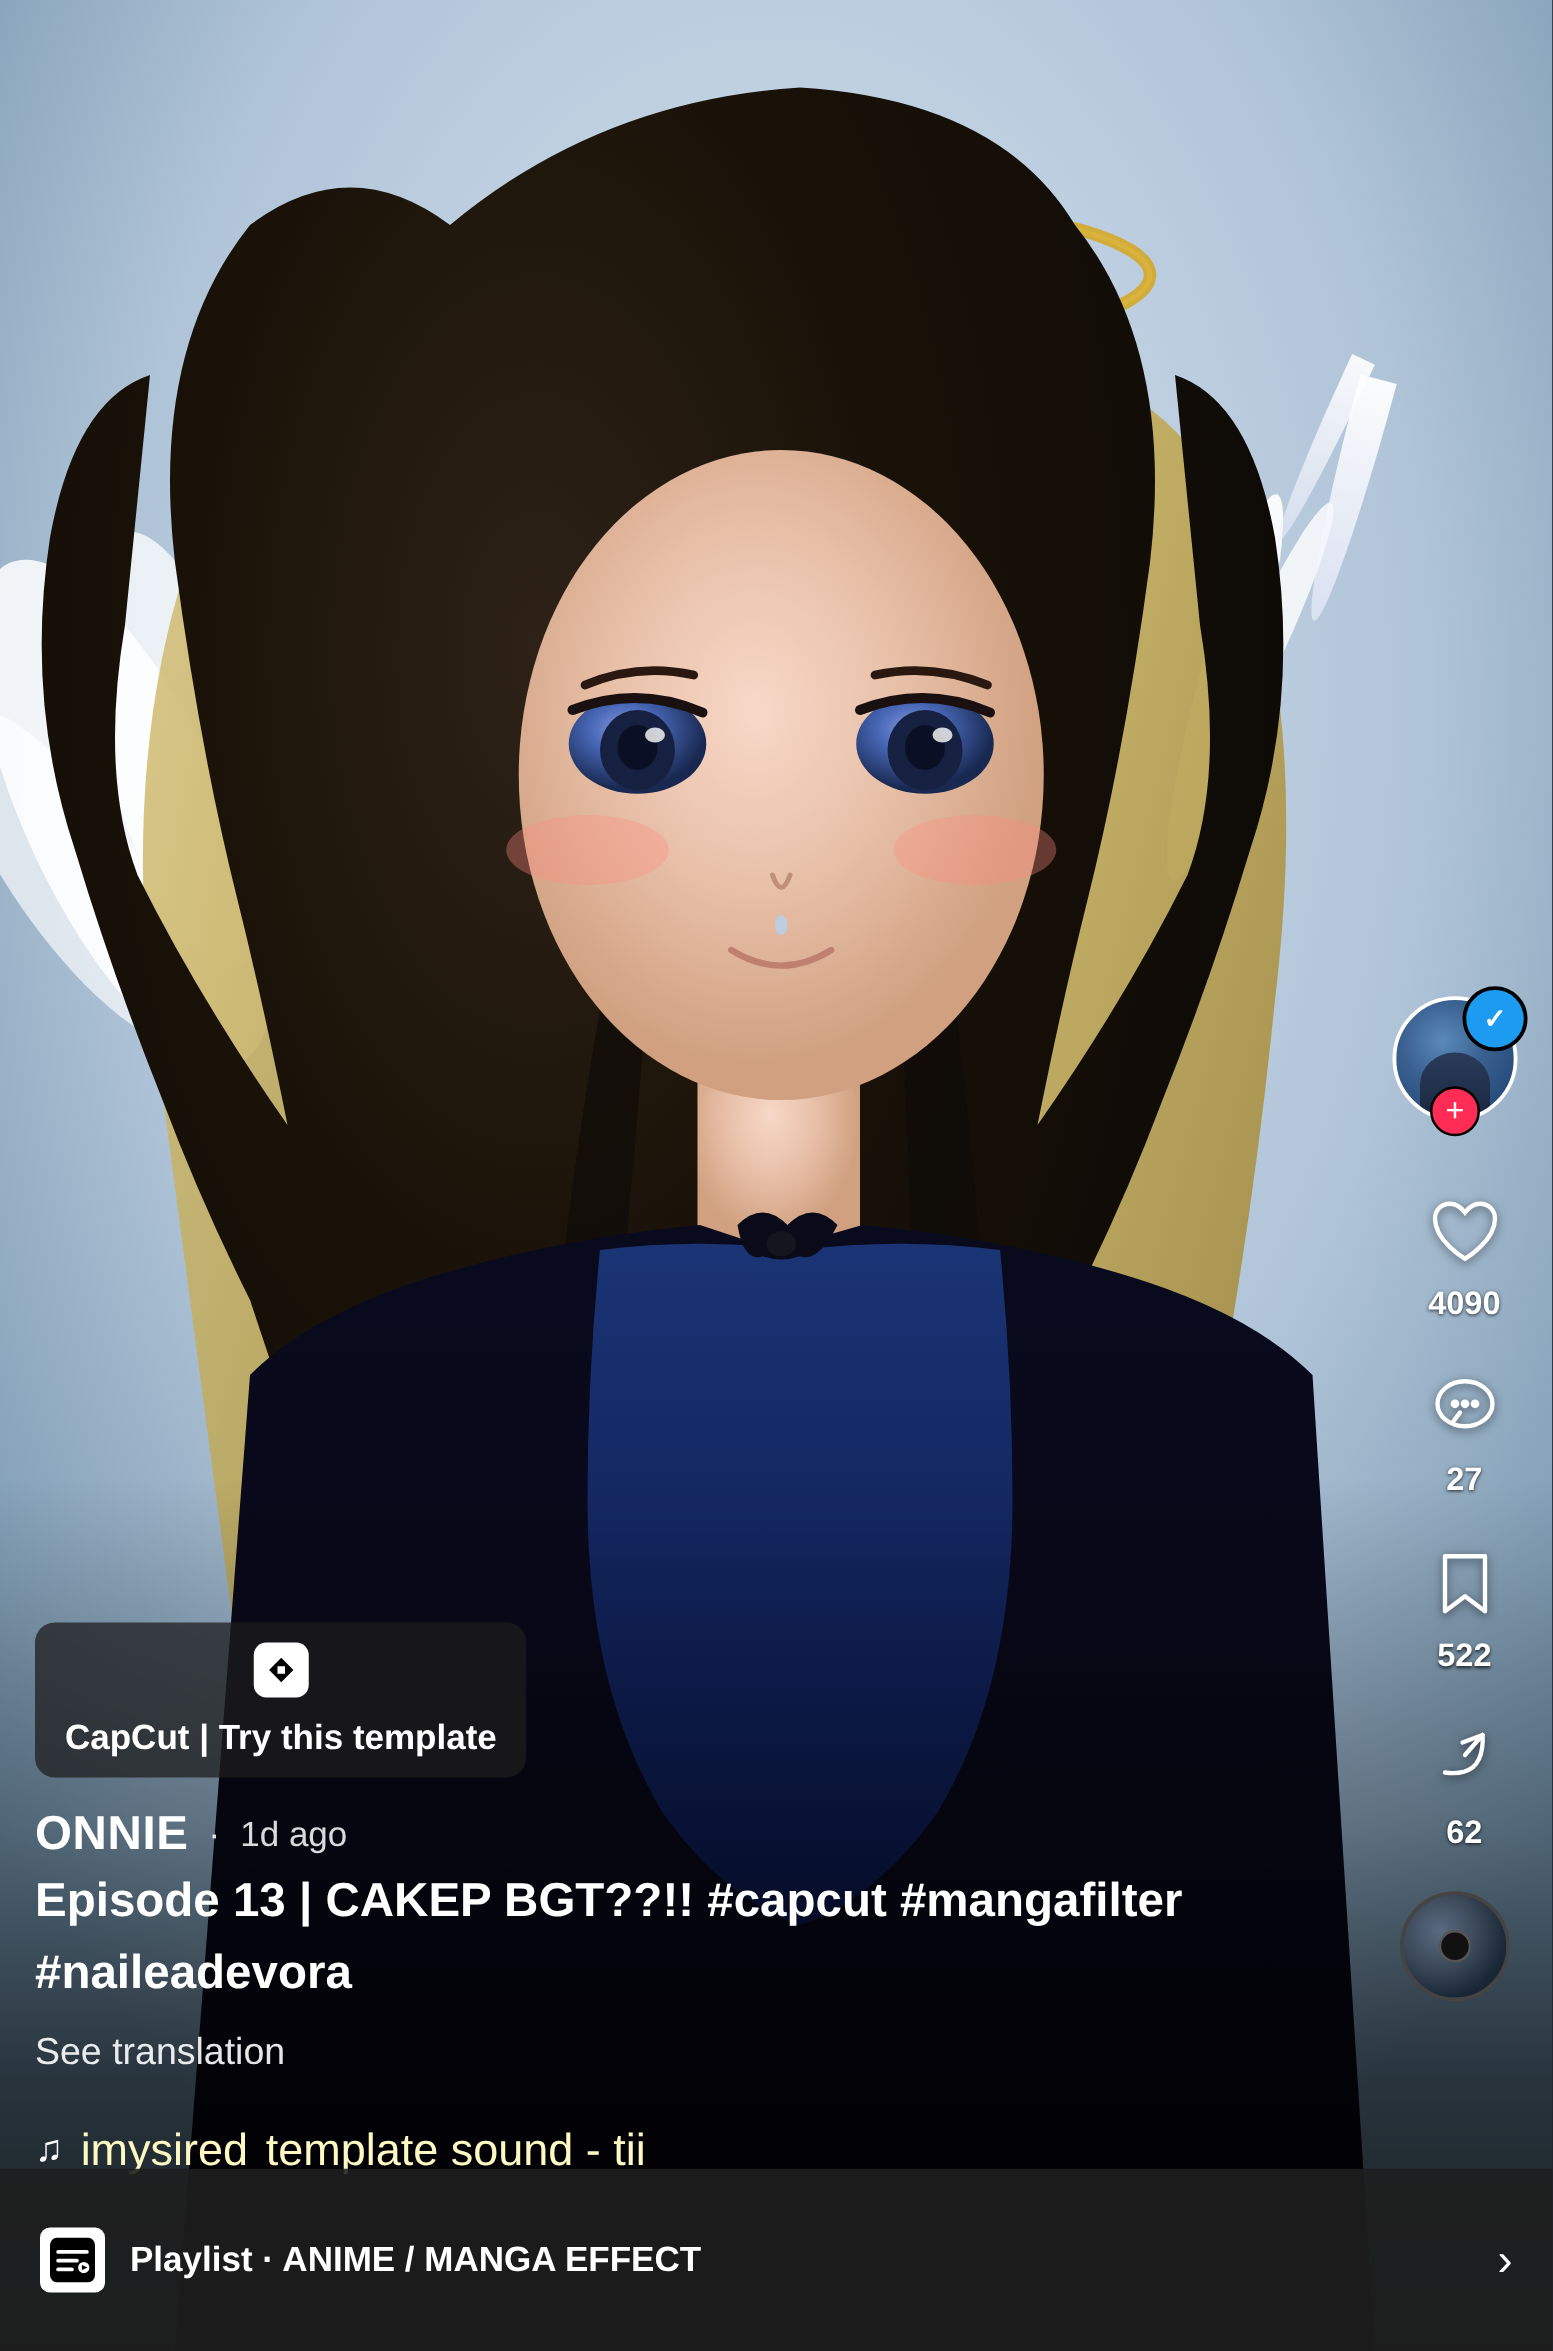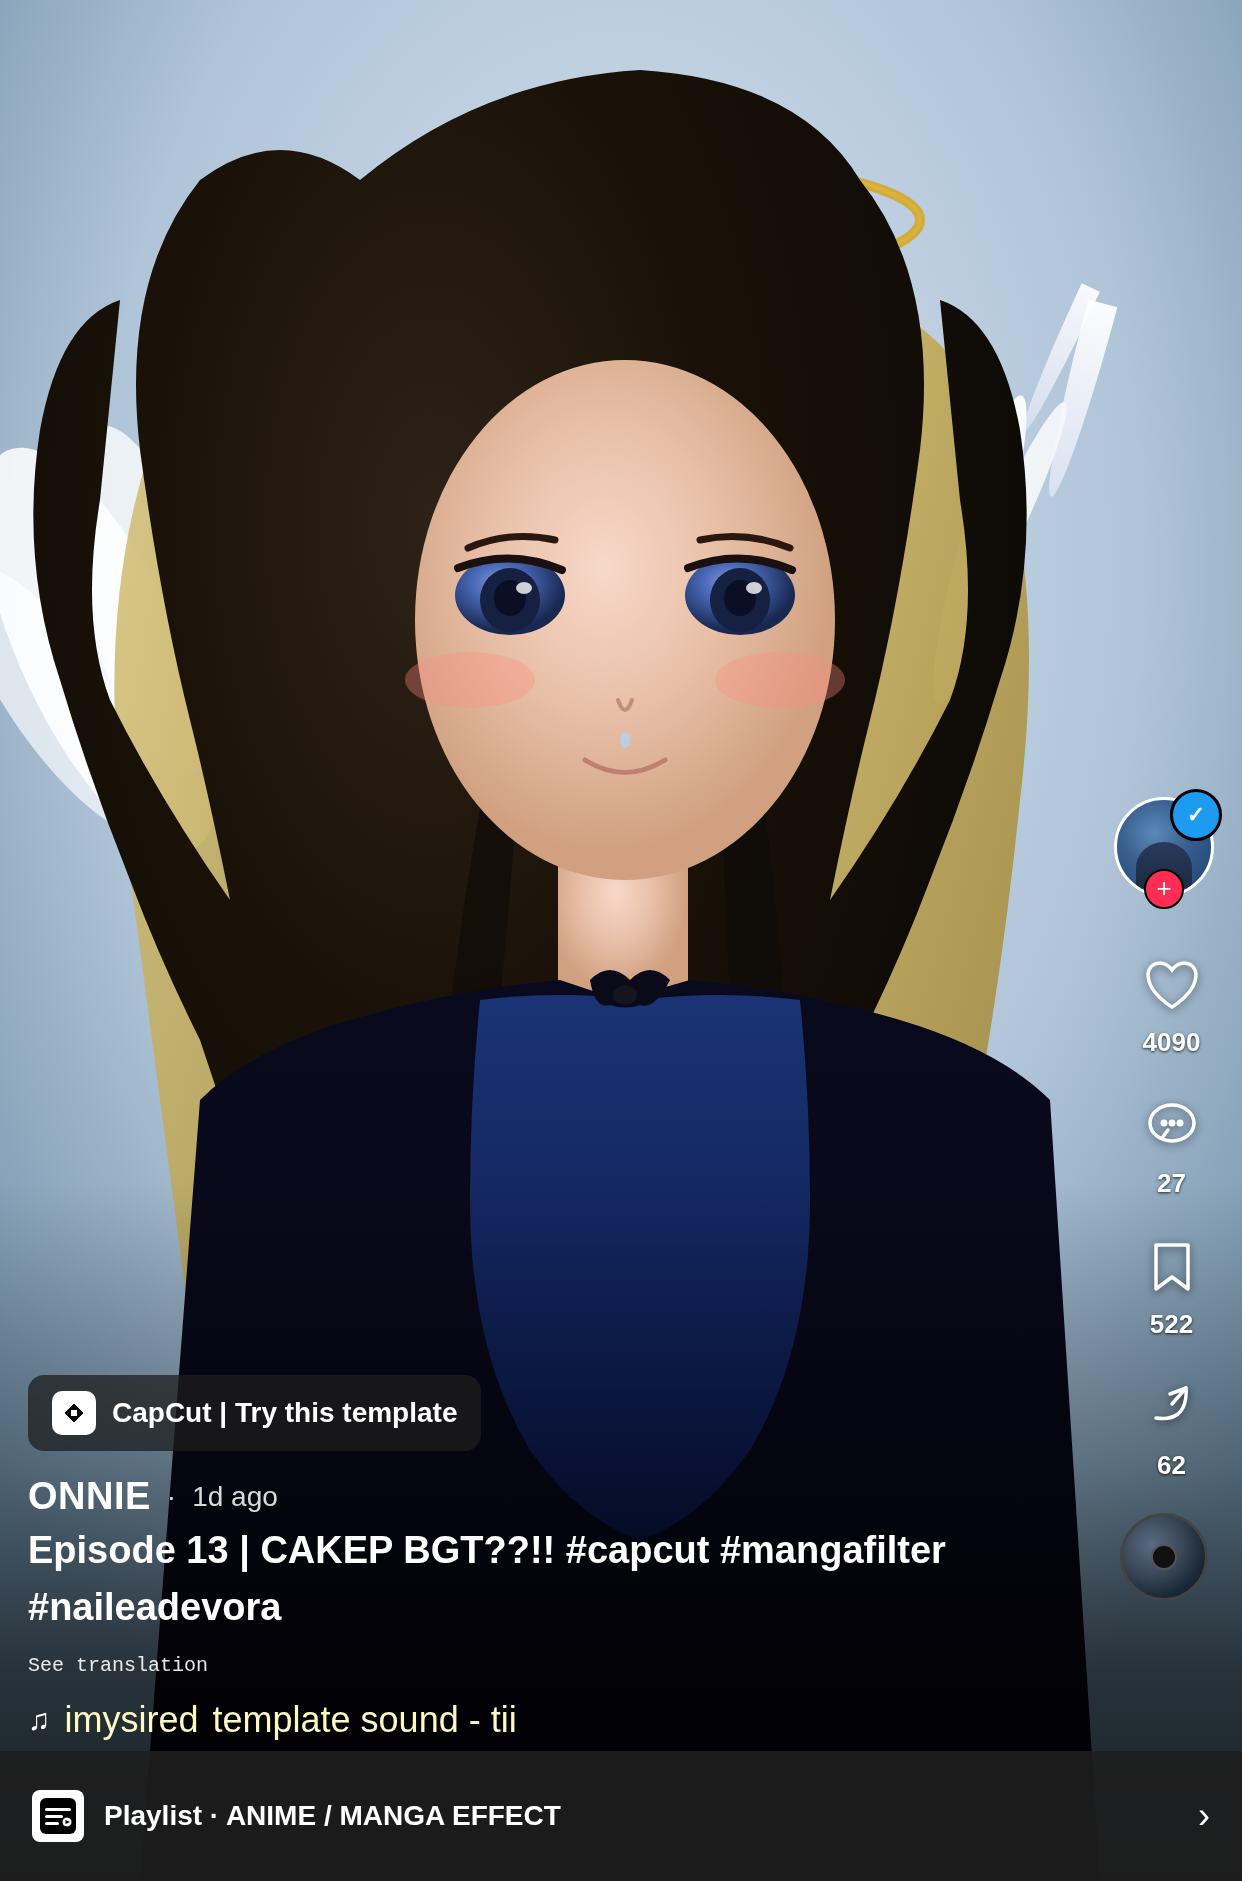--- a/index.html
+++ b/index.html
@@ -222,20 +222,21 @@
 
     
     .capcut-banner {
       background: rgba(30, 30, 30, 0.75);
       border-radius: 16px;
       padding: 16px 24px;
       display: inline-flex;
       align-items: center;
       gap: 16px;
       margin-bottom: 24px;
+      flex-direction: column;
     }
 
     .capcut-icon {
       width: 44px;
       height: 44px;
       background: #fff;
       border-radius: 10px;
       display: flex;
       align-items: center;
       justify-content: center;
@@ -279,25 +280,24 @@
       color: #fff;
       font-size: 38px;
       font-weight: 700;
       line-height: 1.5;
       margin-bottom: 18px;
     }
 
     
     .see-translation {
       color: rgba(255,255,255,0.9);
-      font-size: 20px;
+      font-size: 30px;
       font-weight: 500;
-      margin-bottom: 22px;
+      margin-bottom: 40px;
       cursor: pointer;
-      font-family: Liberation Mono, monospace;
     }
 
     
     .sound-row {
       display: flex;
       align-items: center;
       gap: 14px;
     }
 
     .music-note-icon {
@@ -310,21 +310,21 @@
       font-size: 36px;
       font-weight: 400;
     }
 
     
     .playlist-bar {
       position: absolute;
       bottom: 0;
       left: 0;
       width: 100%;
-      height: 130px;
+      height: 146px;
       background: rgba(30, 30, 30, 0.9);
       z-index: 20;
       display: flex;
       align-items: center;
       padding: 0 32px;
       gap: 20px;
     }
 
     .playlist-icon {
       width: 52px;

